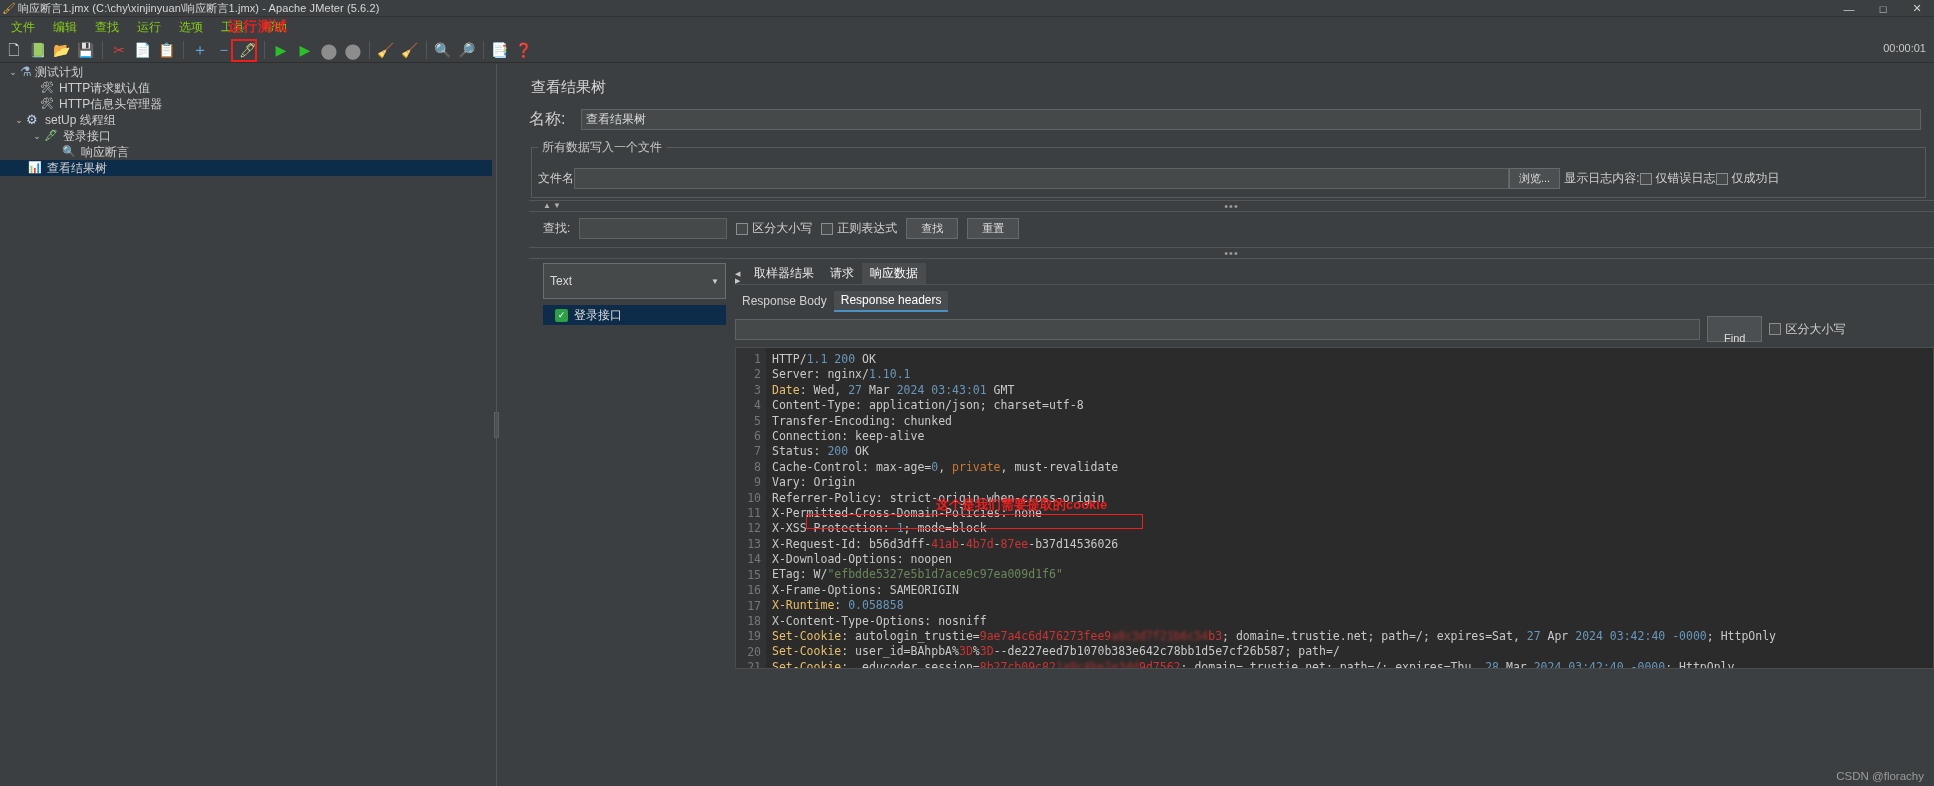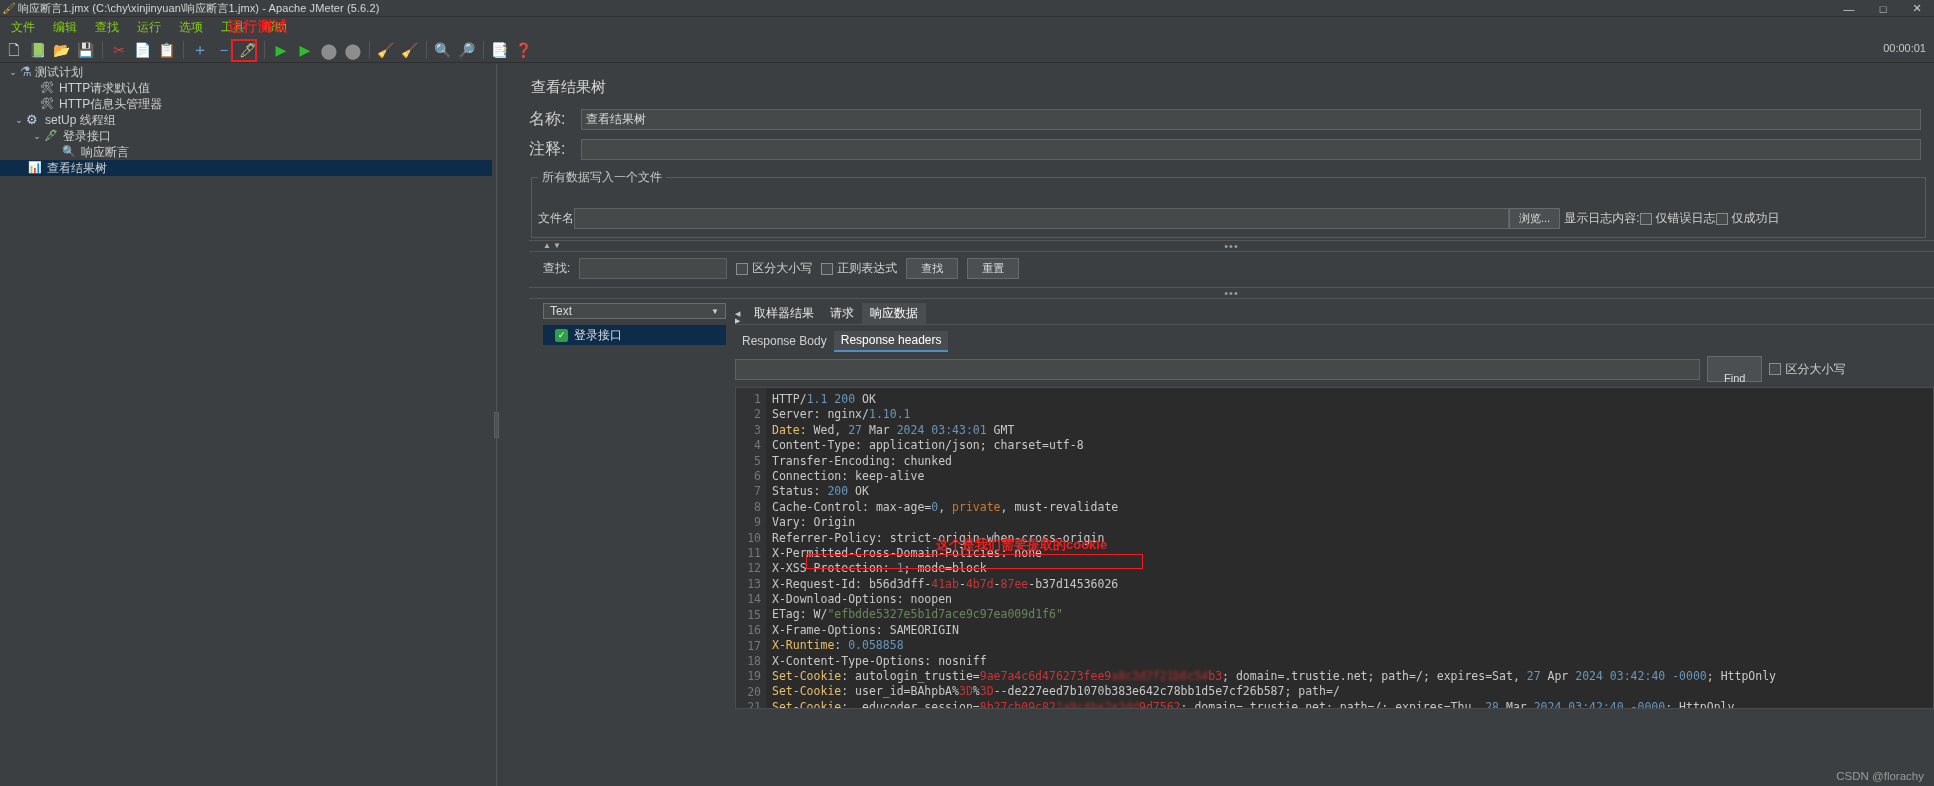--- a/index.html
+++ b/index.html
@@ -68,21 +68,21 @@
   .page-title { color: #d5d5d5; font-size: 15px; margin: 6px 0 12px 2px; }
 
   .form-row { display: flex; align-items: center; margin-bottom: 9px; padding-right: 0px; }
   .form-label { color: #cfcfcf; font-size: 16px; width: 52px; }
   .inp { background: #45494a; border: 1px solid #5e6264; color: #d8d8d8; font-size: 12px;
          height: 21px; padding: 1px 4px; outline: none; font-family: "Liberation Sans", sans-serif; }
 
   fieldset.group { border: 1px solid #585b5d; margin: 4px 8px 0 2px; padding: 2px 6px 8px 6px; }
   fieldset.group > legend { color: #c7c7c7; font-size: 12px; padding: 0 4px; }
 
-  .filename-row { display: flex; align-items: center; gap: 0; margin-top: 20px; }
+  .filename-row { display: flex; align-items: center; gap: 0; margin-top: 10px; }
   .btn { background: #4b4f51; border: 1px solid #666a6c; color: #ddd; font-size: 11px;
          height: 21px; padding: 0 9px; line-height: 19px; white-space: nowrap; }
   .chk-wrap { display: flex; align-items: center; gap: 4px; color: #cfcfcf; font-size: 12px;
               white-space: nowrap; }
   .chk { width: 12px; height: 12px; border: 1px solid #8a8d8f; background: #45494a;
          display: inline-block; }
 
   .hsplit { height: 12px; position: relative; margin: 2px 0 0 0; }
   .hsplit::before { content: ""; position: absolute; left: 0; right: 0; top: 0; height: 1px; background: #555; }
   .hsplit::after { content: ""; position: absolute; left: 0; right: 0; bottom: 0; height: 1px; background: #555; }
@@ -90,21 +90,21 @@
                   color: #9a9a9a; font-size: 11px; letter-spacing: 1px; line-height: 8px; }
   .hsplit .arrows { position: absolute; left: 14px; top: 1px; color: #b0b0b0; font-size: 8px;
                     letter-spacing: 2px; }
 
   .search-row { display: flex; align-items: center; gap: 9px; padding: 6px 0 6px 14px; }
   .search-row .lbl { color: #cfcfcf; font-size: 12px; }
 
   
   .result-area { display: flex; margin-top: 4px; }
   .result-left { width: 200px; padding-left: 14px; }
-  .combo { width: 183px; height: 16px; background: #45494a; border: 1px solid #6a6e70;
+  .combo { width: 183px; height: 36px; background: #45494a; border: 1px solid #6a6e70;
            color: #d8d8d8; font-size: 12px; display: flex; align-items: center;
            justify-content: space-between; padding: 0 6px; }
   .combo .cv { }
   .combo .arrow { font-size: 8px; color: #d0d0d0; }
   .res-list { margin-top: 6px; width: 183px; }
   .res-item { height: 20px; display: flex; align-items: center; gap: 6px; font-size: 12px;
               color: #ddd; background: #0d2c4a; padding-left: 12px; }
   .shield { width: 13px; height: 13px; border-radius: 2px; background: #2f9e44;
             display: inline-flex; align-items: center; justify-content: center;
             color: #fff; font-size: 9px; line-height: 1; }
@@ -298,24 +298,20 @@
 
     <div class="right-pane">
 
       <div class="page-title">查看结果树</div>
 
       <div class="form-row">
         <span class="form-label">名称:</span>
         <input class="inp" style="width: 1340px;" value="查看结果树">
       </div>
 
-      <div class="form-row">
-        <span class="form-label">注释:</span>
-        <input class="inp" style="width: 1340px;" value="">
-      </div>
 
       <fieldset class="group">
         <legend>所有数据写入一个文件</legend>
         <div class="filename-row">
           <span style="color:#cfcfcf;font-size:12px">文件名</span>
           <input class="inp" style="width: 935px;" value="">
           <button class="btn">浏览...</button>
           <span style="color:#cfcfcf;font-size:12px;margin-left:4px">显示日志内容:</span>
           <label class="chk-wrap">
             <span class="chk"></span>

